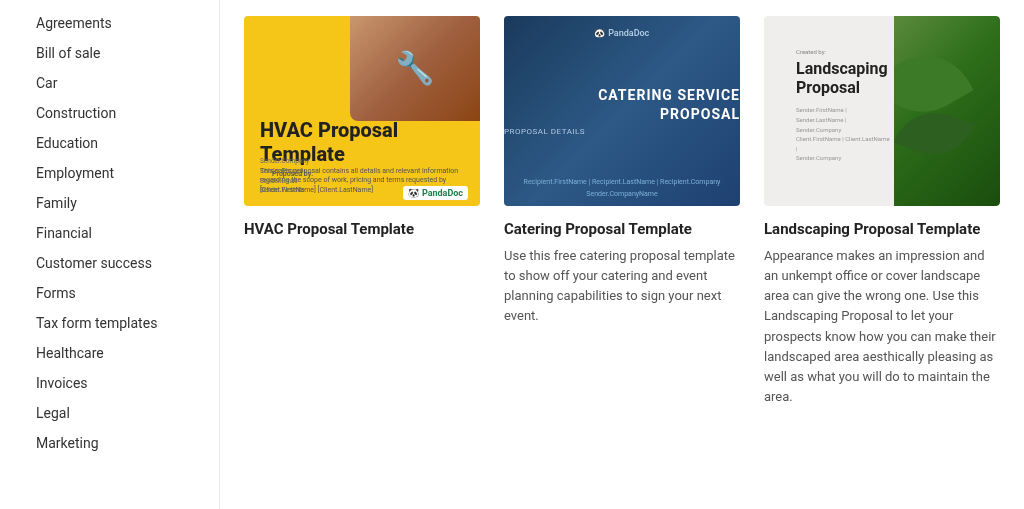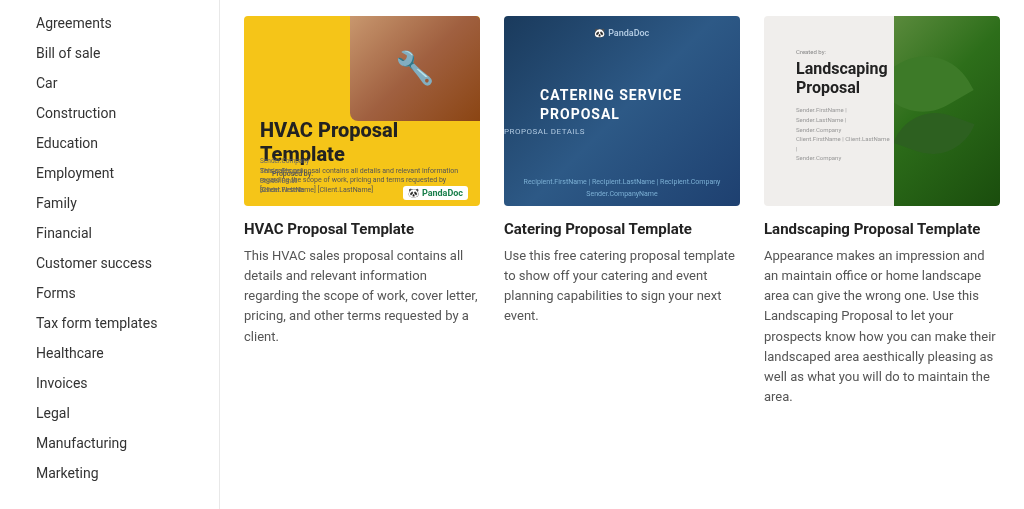--- a/index.html
+++ b/index.html
@@ -134,21 +134,21 @@
       transform: translateX(-50%);
       font-size: 9px;
       color: #afc8e0;
       font-weight: 600;
     }
     .catering-title-text {
       color: #fff;
       font-size: 14px;
       font-weight: 700;
       letter-spacing: 1px;
-      text-align: left;
+      text-align: right;
       text-transform: uppercase;
       line-height: 1.3;
       margin-left: 36px;
     }
     .catering-subtitle {
       color: #afc8e0;
       font-size: 8px;
       text-align: left;
       margin-top: 4px;
       letter-spacing: 0.5px;
@@ -260,21 +260,20 @@
     <a class="sidebar-item" href="#">Education</a>
     <a class="sidebar-item" href="#">Employment</a>
     <a class="sidebar-item" href="#">Family</a>
     <a class="sidebar-item" href="#">Financial</a>
     <a class="sidebar-item" href="#">Customer success</a>
     <a class="sidebar-item" href="#">Forms</a>
     <a class="sidebar-item" href="#">Tax form templates</a>
     <a class="sidebar-item" href="#">Healthcare</a>
     <a class="sidebar-item" href="#">Invoices</a>
     <a class="sidebar-item" href="#">Legal</a>
-    <a class="sidebar-item" href="#">Manufacturing</a>
     <a class="sidebar-item" href="#">Marketing</a>
   </nav>
 
 <main class="main">
   <div class="cards-grid">
 
     <div class="card">
       <div class="card-thumbnail">
         <div class="hvac-thumb">
           <div class="photo-collage">
@@ -285,21 +284,20 @@
             This sales proposal contains all details and relevant information regarding the scope of work, pricing and terms requested by [Client.FirstName] [Client.LastName]
           </div>
           <div style="position:absolute;bottom:28px;left:28px;font-size:7px;color:#555;font-weight:600;">Proposed by:</div>
           <div style="position:absolute;bottom:10px;left:16px;font-size:6.5px;color:#666;line-height:1.5;">
             Sender.Company<br>Sender.Phone1<br>Sender.Email<br>Sender.Website
           </div>
           <div class="hvac-thumb-logo">🐼 PandaDoc</div>
         </div>
       </div>
       <div class="card-title">HVAC Proposal Template</div>
-      <div class="card-desc">This HVAC sales proposal contains all details and relevant information regarding the scope of work, cover letter, pricing, and other terms requested by a client.</div>
     </div>
 
     <div class="card">
       <div class="card-thumbnail">
         <div class="catering-thumb">
           <div class="catering-logo">🐼 PandaDoc</div>
           <div style="text-align:center;">
             <div class="catering-title-text">CATERING SERVICE PROPOSAL</div>
             <div class="catering-subtitle">PROPOSAL DETAILS</div>
           </div>
@@ -323,17 +321,17 @@
             <div class="landscaping-doc-title">Landscaping Proposal</div>
             <div class="landscaping-meta">
               Sender.FirstName | Sender.LastName | Sender.Company<br>
               Client.FirstName | Client.LastName |<br>
               Sender.Company
             </div>
           </div>
         </div>
       </div>
       <div class="card-title">Landscaping Proposal Template</div>
-      <div class="card-desc">Appearance makes an impression and an maintain office or home landscape area can give the wrong one. Use this Landscaping Proposal to let your prospects know how you can make their landscaped area aesthically pleasing as well as what you will do to maintain the area.</div>
+      <div class="card-desc">Appearance makes an impression and an unkempt office or cover landscape area can give the wrong one. Use this Landscaping Proposal to let your prospects know how you can make their landscaped area aesthically pleasing as well as what you will do to maintain the area.</div>
     </div>
 
   </div>
 </main>
 
 </body></html>

